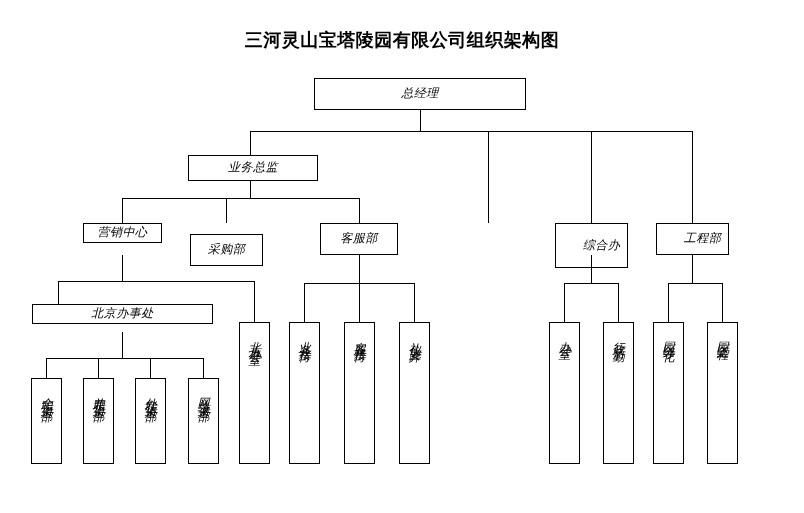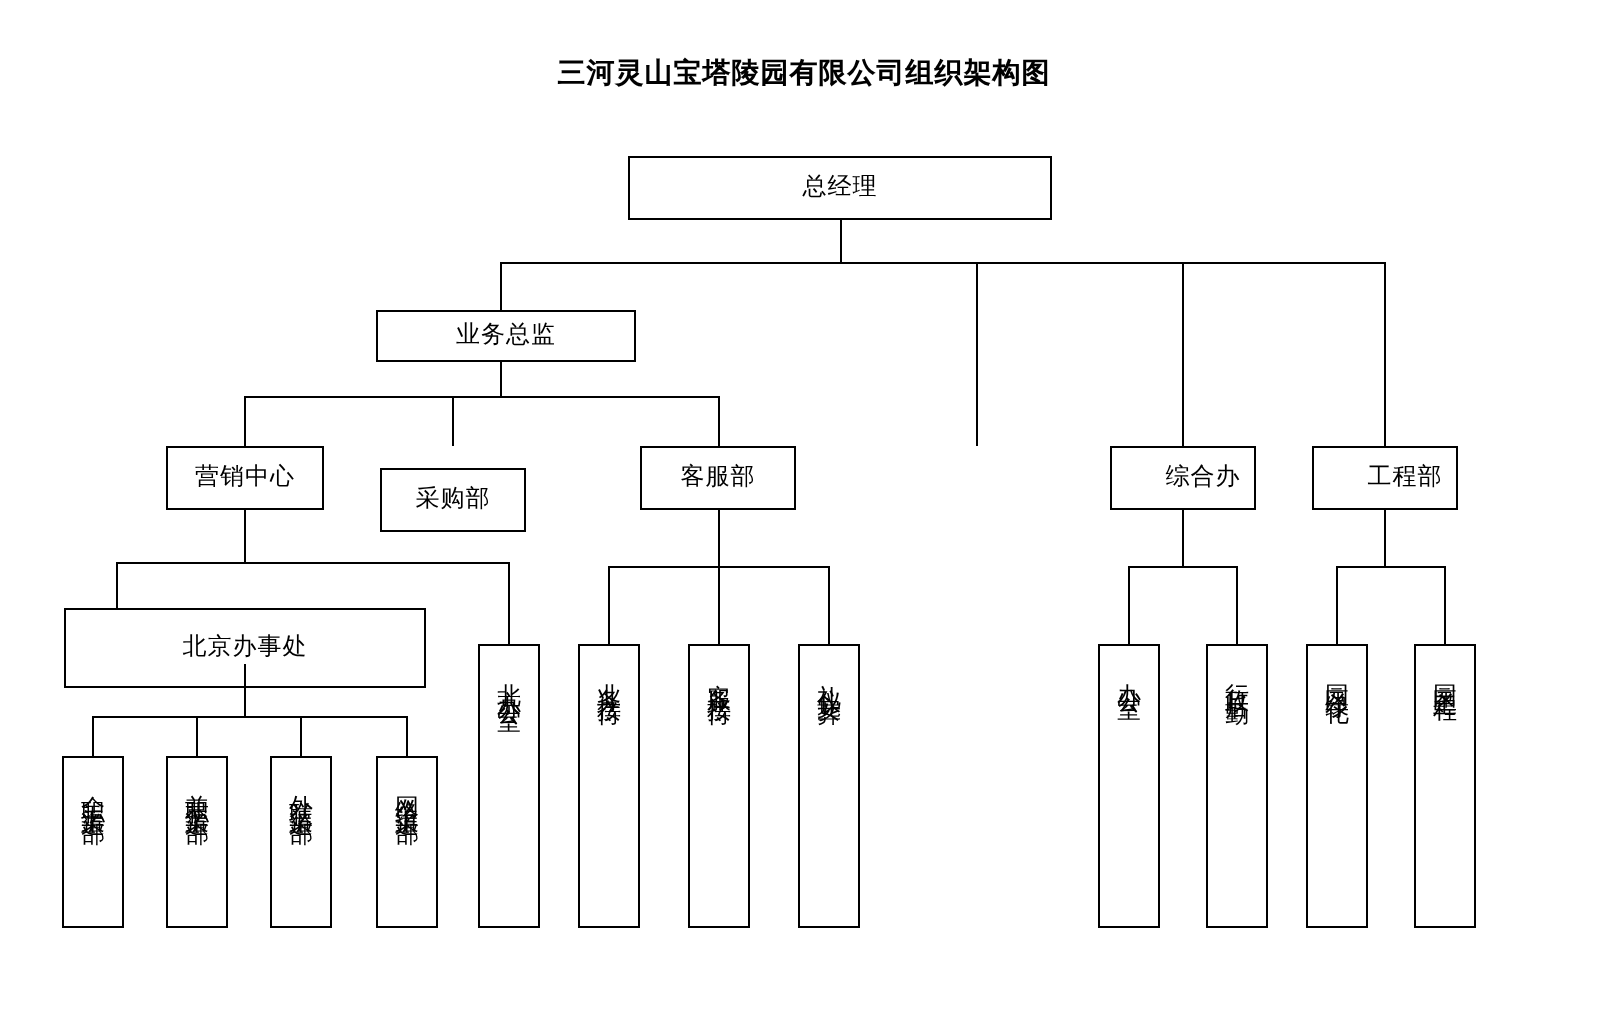--- a/index.html
+++ b/index.html
@@ -18,35 +18,36 @@
     height: 513px;
     background: #ffffff;
     overflow: hidden;
   }
   #chart-title {
     position: absolute;
     left: 0;
     top: 28px;
     width: 804px;
     text-align: center;
-    font-size: 14px;
+    font-size: 18px;
     font-weight: bold;
     letter-spacing: 0.5px;
     white-space: nowrap;
   }
   .node {
     position: absolute;
     box-sizing: border-box;
     border: 1px solid #000000;
     background: #ffffff;
     display: flex;
     align-items: center;
     justify-content: center;
     font-size: 12px;
     line-height: 1.15;
+    font-style: italic;
   }
   .node.horiz span {
     white-space: nowrap;
     letter-spacing: 0.5px;
   }
   .node.vert {
     align-items: flex-start;
     padding-top: 9px;
   }
   .node.vert span {
@@ -86,42 +87,42 @@
   <div class="node horiz" style="left:188px; top:155px; width:130px; height:26px;">
     <span>业务总监</span>
   </div>
 
   <div class="edge v" style="left:250px; top:181px; height:17px;"></div>
   <div class="edge h" style="left:122px; top:198px; width:238px;"></div>
   <div class="edge v" style="left:122px; top:198px; height:25px;"></div>
   <div class="edge v" style="left:226px; top:198px; height:25px;"></div>
   <div class="edge v" style="left:359px; top:198px; height:25px;"></div>
 
-  <div class="node horiz" style="left:83px; top:223px; width:79px; height:32px;">
+  <div class="node horiz" style="left:83px; top:223px; width:79px; height:20px;">
     <span>营销中心</span>
   </div>
   <div class="node horiz" style="left:190px; top:234px; width:73px; height:32px;">
     <span>采购部</span>
   </div>
   <div class="node horiz" style="left:320px; top:223px; width:78px; height:32px;text-align:right;">
     <span>客服部</span>
   </div>
-  <div class="node horiz" style="left:555px; top:223px; width:73px; height:32px;padding-left:20px;">
+  <div class="node horiz" style="left:555px; top:223px; width:73px; height:45px;padding-left:20px;">
     <span>综合办</span>
   </div>
   <div class="node horiz" style="left:656px; top:223px; width:73px; height:32px;padding-left:20px;">
     <span>工程部</span>
   </div>
 
   <div class="edge v" style="left:122px; top:255px; height:26px;"></div>
   <div class="edge h" style="left:58px; top:281px; width:197px;"></div>
   <div class="edge v" style="left:58px; top:281px; height:23px;"></div>
   <div class="edge v" style="left:254px; top:281px; height:41px;"></div>
 
-  <div class="node horiz" style="left:32px; top:304px; width:181px; height:40px;">
+  <div class="node horiz" style="left:32px; top:304px; width:181px; height:20px;">
     <span>北京办事处</span>
   </div>
 
   <div class="edge v" style="left:122px; top:332px; height:26px;"></div>
   <div class="edge h" style="left:46px; top:358px; width:157px;"></div>
   <div class="edge v" style="left:46px; top:358px; height:20px;"></div>
   <div class="edge v" style="left:98px; top:358px; height:20px;"></div>
   <div class="edge v" style="left:150px; top:358px; height:20px;"></div>
   <div class="edge v" style="left:203px; top:358px; height:20px;"></div>
 

